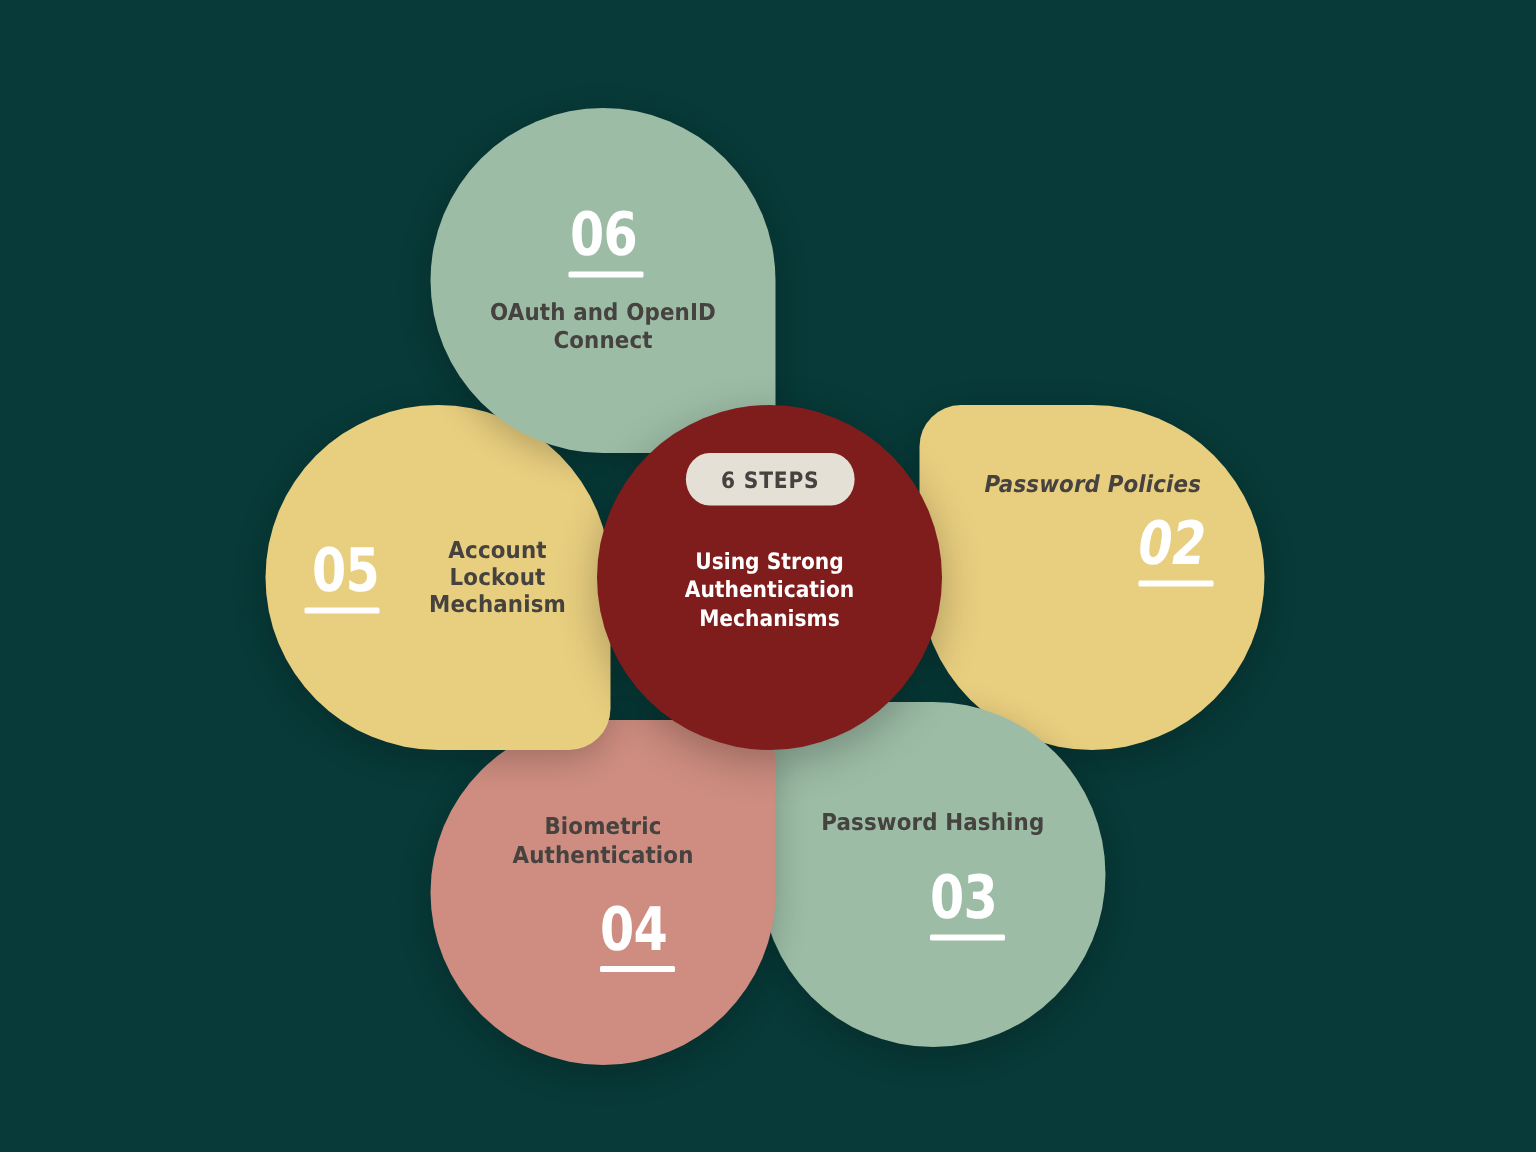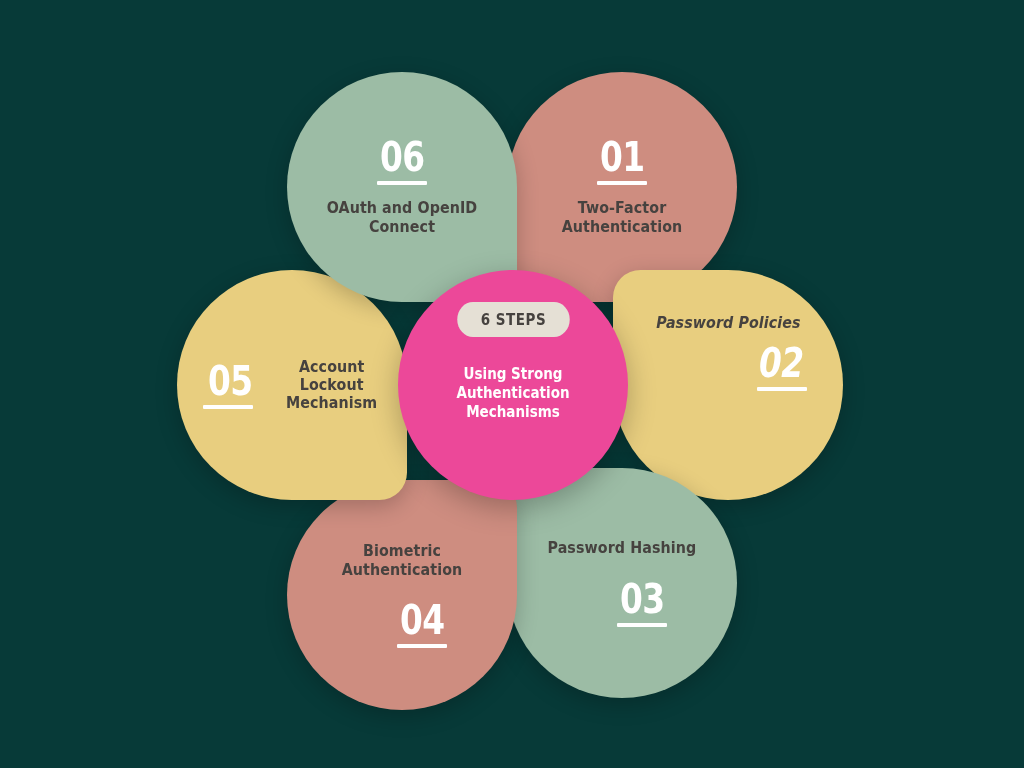--- a/index.html
+++ b/index.html
@@ -80,21 +80,21 @@
   .num-underline {
     width: 50px;
     height: 4px;
     background: #ffffff;
     margin: 5px 0 0 0;
     border-radius: 1px;
   }
   .num-wrap {
     display: flex;
     flex-direction: column;
-    align-items: center;
+    align-items: flex-end;
   }
   .plabel {
     font-family: "DejaVu Sans", sans-serif;
     font-weight: 700;
     font-size: 15.5px;
     line-height: 1.18;
     color: #46423f;
     letter-spacing: 0.1px;
     transform: scaleX(0.92);
   }
@@ -160,30 +160,20 @@
     text-align: center;
     padding: 0 14px;
     transform: scaleX(0.9);
   }
 </style>
 </head>
 <body style="background: rgb(7, 58, 56);">
 
 <div id="stage" style="background: rgb(7, 58, 56);">
 
-  <div class="petal p1">
-    <div class="blob" style="background: rgb(206, 141, 128);"></div>
-    <div class="content layout-num-top">
-      <div class="num-wrap">
-        <div class="num" style="color: rgb(255, 255, 255);">01</div>
-        <div class="num-underline"></div>
-      </div>
-      <div class="plabel" style="color: rgb(70, 66, 63);">Two-Factor Authentication</div>
-    </div>
-  </div>
 
   <div class="petal p2">
     <div class="blob" style="background: rgb(232, 206, 127);"></div>
     <div class="content">
       <div class="plabel" style="color: rgb(70, 66, 63);">Password Policies</div>
       <div class="num-wrap">
         <div class="num" style="color: rgb(255, 255, 255);">02</div>
         <div class="num-underline"></div>
       </div>
     </div>
@@ -226,18 +216,18 @@
     <div class="blob" style="background: rgb(156, 188, 165);"></div>
     <div class="content layout-num-top">
       <div class="num-wrap">
         <div class="num" style="color: rgb(255, 255, 255);">06</div>
         <div class="num-underline"></div>
       </div>
       <div class="plabel" style="color: rgb(70, 66, 63);">OAuth and OpenID Connect</div>
     </div>
   </div>
 
-  <div id="hub" style="background: #ec4899;">
+  <div id="hub" style="background: #7f1d1d;">
     <div id="badge" style="background: rgb(229, 224, 213); color: rgb(70, 66, 63);">6 STEPS</div>
     <div id="hub-title">Using Strong Authentication Mechanisms</div>
   </div>
 
 </div>
 
 </body></html>

